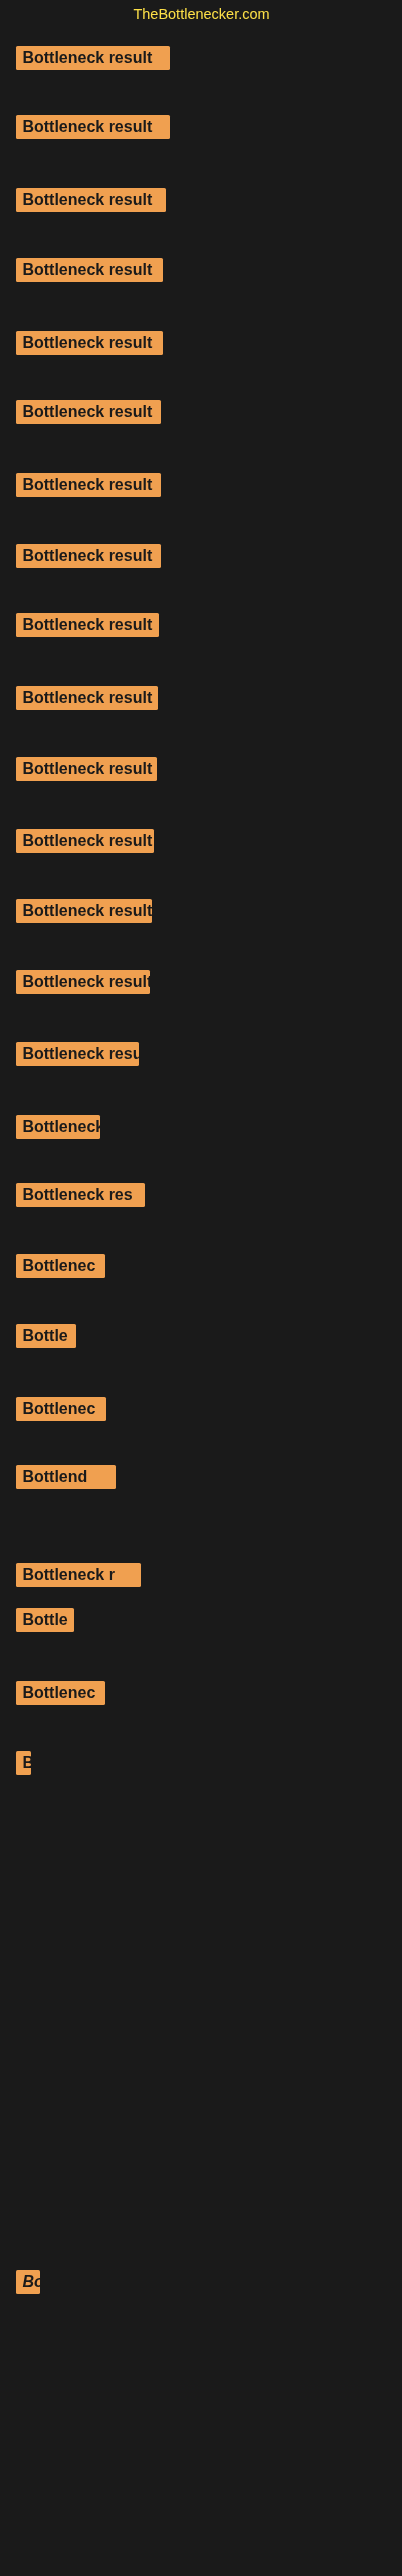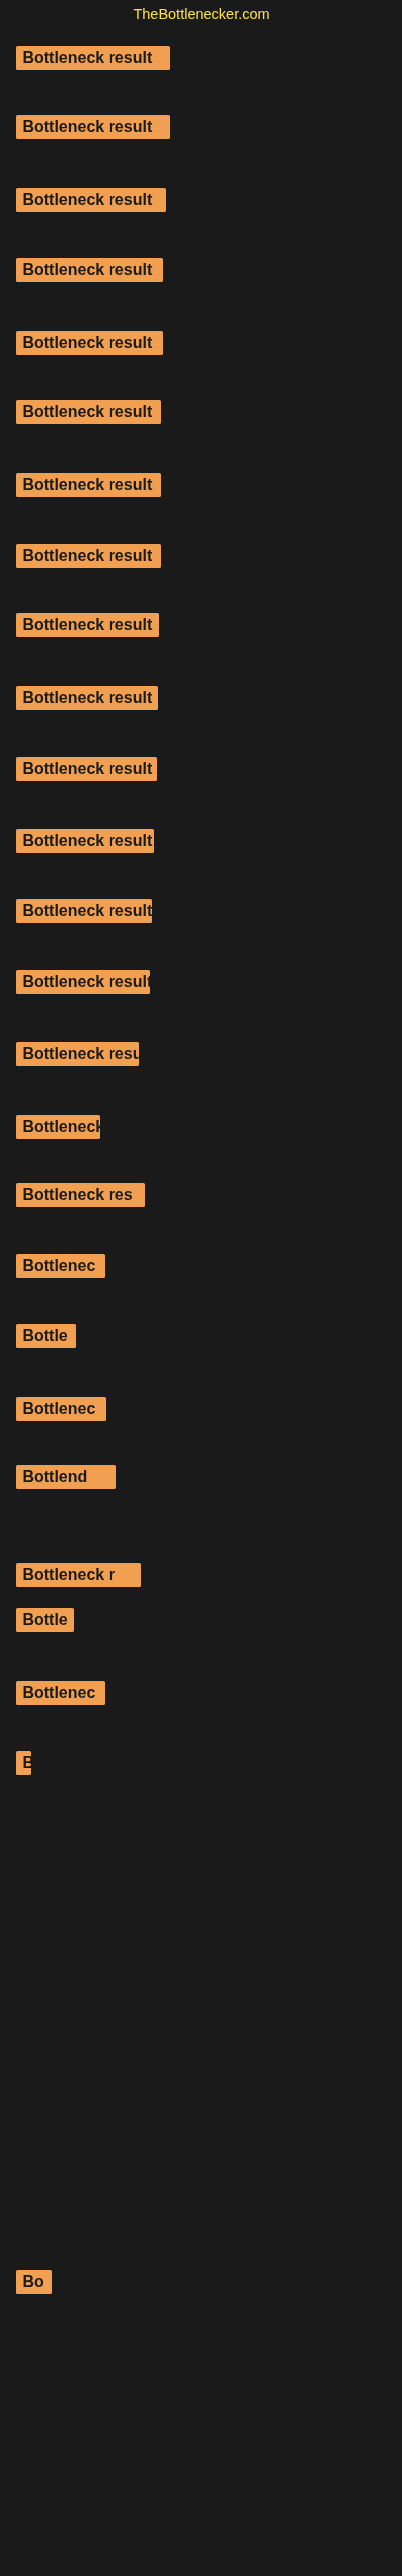--- a/index.html
+++ b/index.html
@@ -59,14 +59,14 @@
 <div class="bottleneck-item" style="top: 1115px; width: 84px;">Bottleneck</div>
 <div class="bottleneck-item" style="top: 1183px; width: 129px;">Bottleneck res</div>
 <div class="bottleneck-item" style="top: 1254px; width: 89px;">Bottlenec</div>
 <div class="bottleneck-item" style="top: 1324px; width: 60px;">Bottle</div>
 <div class="bottleneck-item" style="top: 1397px; width: 90px;">Bottlenec</div>
 <div class="bottleneck-item" style="top: 1465px; width: 100px;">Bottlend</div>
 <div class="bottleneck-item" style="top: 1538px; width: 125px; margin-top: 25px;">Bottleneck r</div>
 <div class="bottleneck-item" style="top: 1608px; width: 58px;">Bottle</div>
 <div class="bottleneck-item" style="top: 1681px; width: 89px;">Bottlenec</div>
 <div class="bottleneck-item" style="top: 1751px; width: 14.5px;">B</div>
-<div class="bottleneck-item" style="top: 2270px; width: 36px;">Bo</div>
+<div class="bottleneck-item" style="top: 2270px; width: 24px; font-style: italic;">Bo</div>
 
 
 </body></html>

